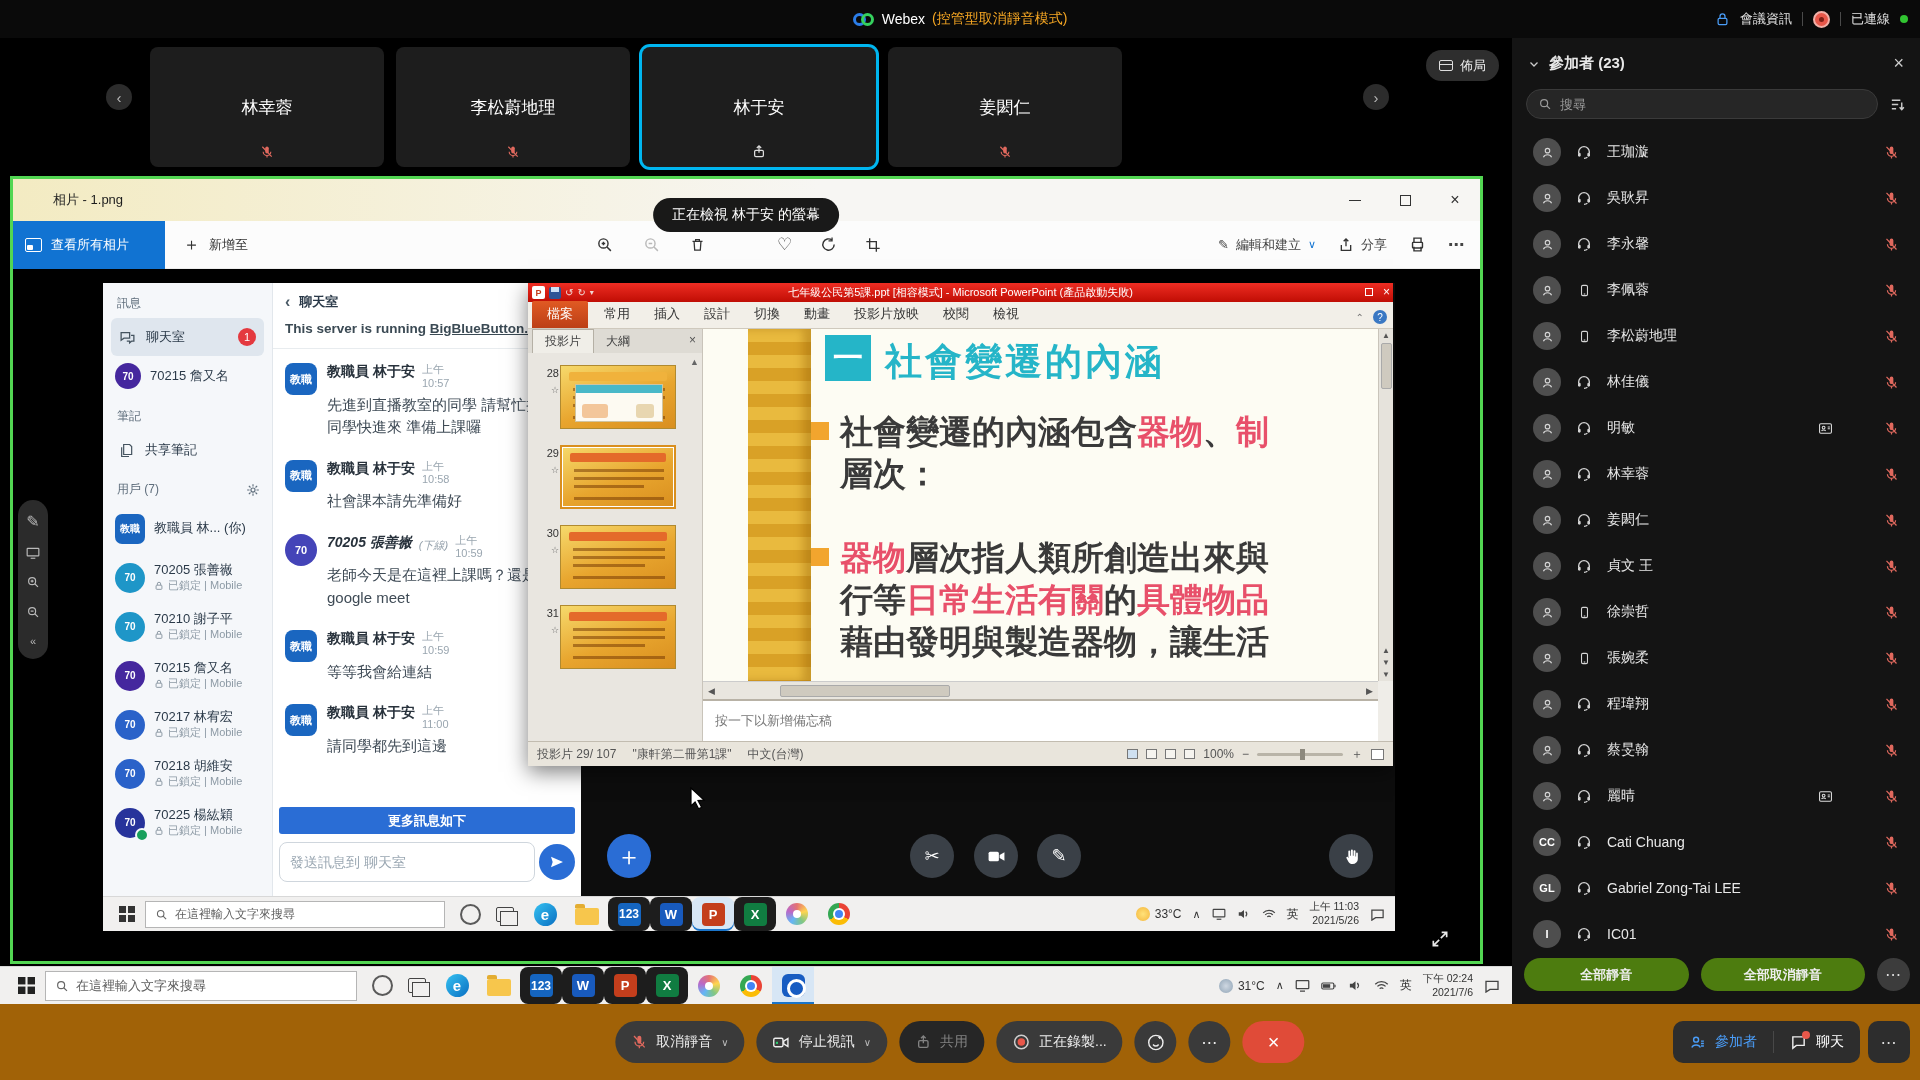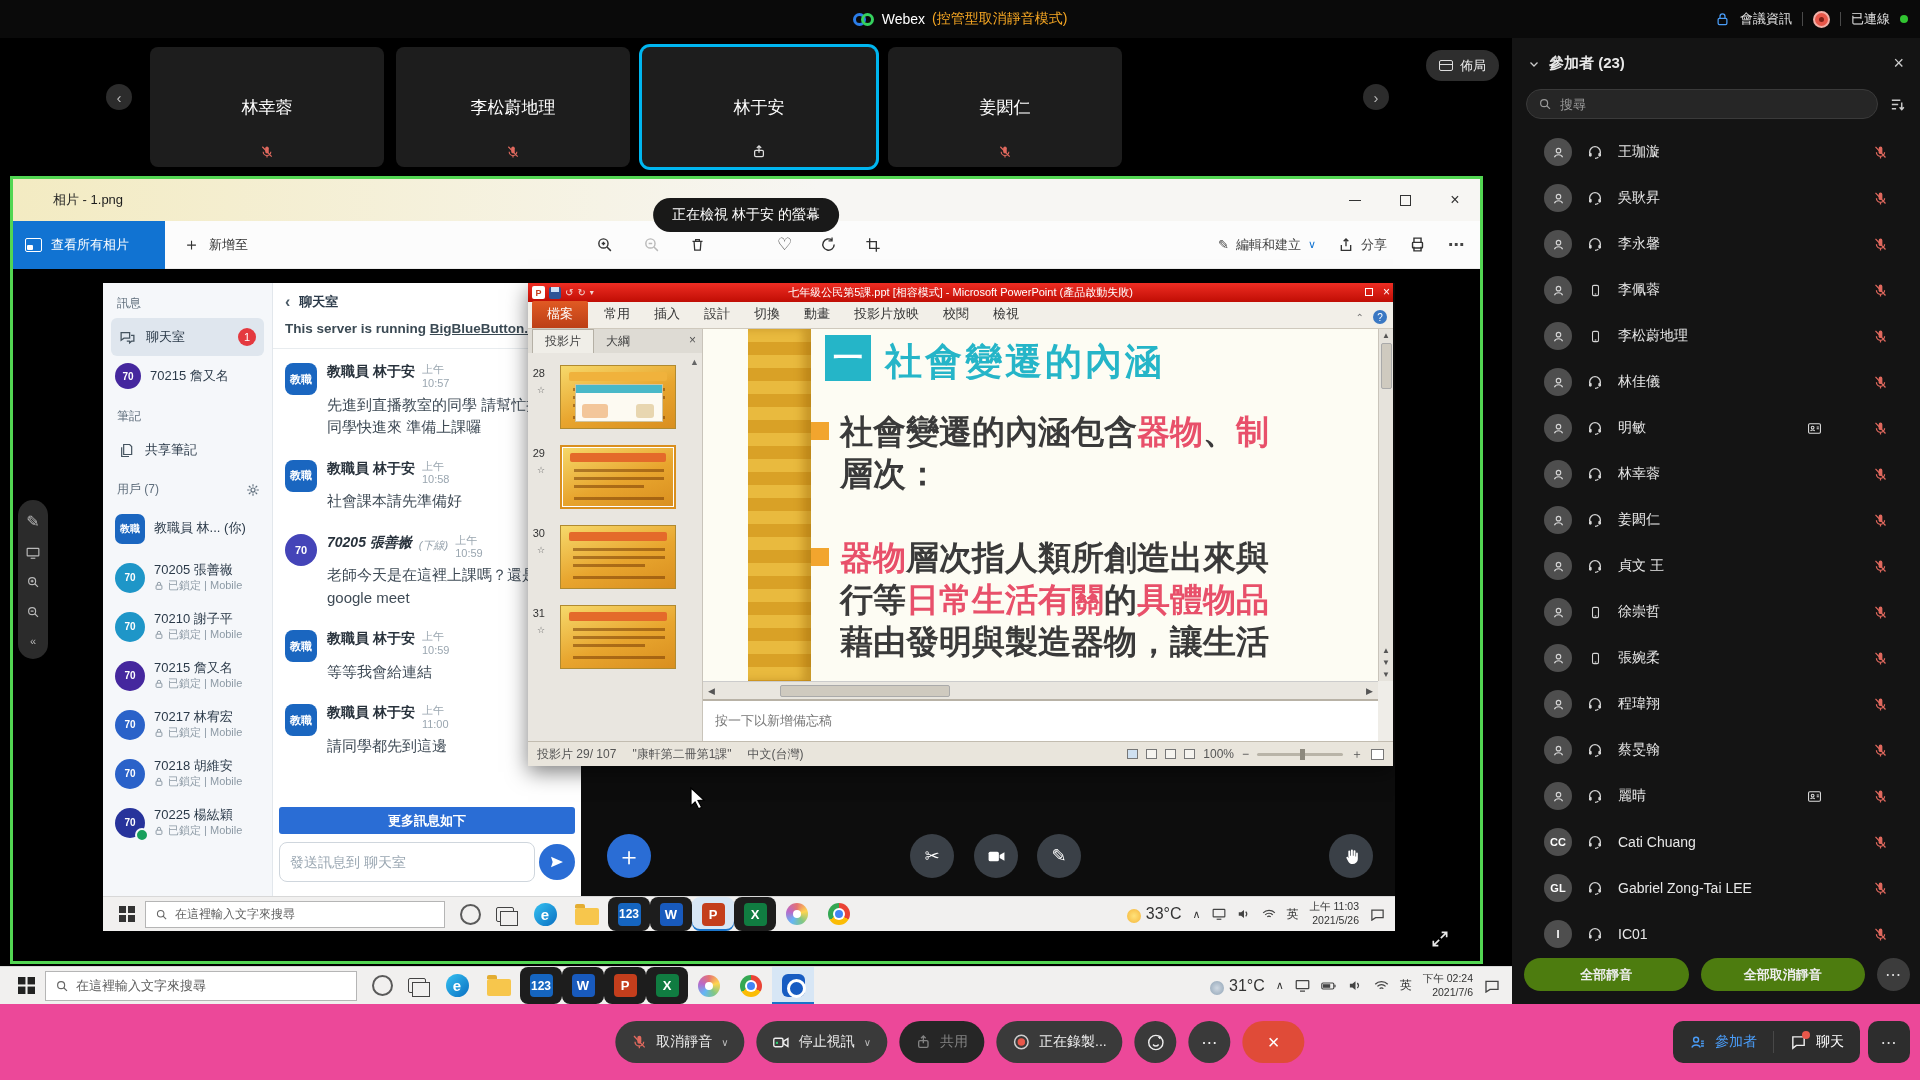--- a/index.html
+++ b/index.html
@@ -116,21 +116,21 @@
 .tab-right{position:absolute;right:6px;bottom:4px;display:flex;gap:9px;align-items:center}
 .help-q{width:14px;height:14px;border-radius:50%;background:#3a78c3;color:#fff;font-size:10px;display:flex;align-items:center;justify-content:center}
 .min-rib{color:#777;font-size:10px}
 .ppt-pane{position:absolute;left:0;top:46px;width:175px;bottom:25px;background:#e9e6e0;border-right:1px solid #c9c4ba}
 .pane-tabs{height:24px;display:flex;font-size:12px;color:#444;background:#dedbd4;align-items:flex-end;padding-left:4px;position:relative}
 .pane-tab{padding:3px 12px}
 .pane-tab.on{background:#f0eee8;border:1px solid #b5b0a5;border-bottom:none}
 .pane-x{position:absolute;right:6px;top:4px;color:#555;font-size:12px}
 .pane-up{position:absolute;right:3px;top:28px;color:#666;font-size:9px}
 .thumb-row{position:relative;margin:12px 6px 16px 0;display:flex}
-.thumb-num{width:32px;text-align:right;font-size:11px;color:#333;padding-right:15px;line-height:1.6}
+.thumb-num{width:32px;text-align:right;font-size:11px;color:#333;padding-right:1px;line-height:1.6}
 .thumb-num .star{font-size:9px;color:#666;display:block}
 .thumb{width:116px;height:64px;background:linear-gradient(160deg,#f6d96b,#e8a52e 55%,#d98f1f);border:1px solid #b08a30;position:relative;overflow:hidden}
 .thumb-row.sel .thumb{border:2px solid #d98f1f;box-shadow:0 0 0 1px #fff inset}
 .thumb .tband{position:absolute;left:8px;right:8px;top:6px;height:9px;background:#e46a2a;border-radius:2px}
 .thumb .tl{position:absolute;left:12px;right:10px;height:3px;background:rgba(110,50,0,.5)}
 .thumb.cartoon .tband{background:#f0b23c}
 .thumb .wbox{display:none}
 .thumb.cartoon .wbox{display:block;position:absolute;left:14px;right:12px;top:18px;bottom:6px;background:#fdfaf2;border:1px solid #d0c4a0}
 .thumb.cartoon .whead{position:absolute;left:0;right:0;top:0;height:8px;background:#49b8c8}
 .thumb.cartoon .fig{position:absolute;left:6px;bottom:3px;width:26px;height:14px;background:#f3c69a;border-radius:3px}
@@ -186,56 +186,56 @@
 .ic-paint:before{content:"";position:absolute;left:7px;top:7px;width:8px;height:8px;border-radius:50%;background:#fff}
 .app.paint .ic-paint{display:block}
 .ic-chrome{width:22px;height:22px;border-radius:50%;background:conic-gradient(#ea4335 0 33%,#fbbc05 33% 66%,#34a853 66% 100%);position:relative}
 .ic-chrome:before{content:"";position:absolute;left:5px;top:5px;width:12px;height:12px;border-radius:50%;background:#fff}
 .ic-chrome:after{content:"";position:absolute;left:7px;top:7px;width:8px;height:8px;border-radius:50%;background:#4285f4}
 .app.chrome .ic-chrome{display:block}
 .ic-wx{width:23px;height:23px;border-radius:6px;background:#175cc2;position:relative}
 .ic-wx:before{content:"";position:absolute;left:5px;top:5px;width:13px;height:13px;border-radius:50%;border:3px solid #fff}
 .app.wx .ic-wx{display:block}
 .tray{margin-left:auto;display:flex;align-items:center;gap:11px;padding-right:4px;color:#333}
-.temp{display:flex;gap:5px;font-size:16px;align-items:flex-end;white-space:nowrap}
+.temp{display:flex;gap:5px;font-size:12px;align-items:flex-start;white-space:nowrap}
 .sun{width:14px;height:14px;border-radius:50%;background:radial-gradient(#ffe27a,#f5b63c)}
 .sun.dim{background:radial-gradient(#cfd8e2,#8fa3b5)}
 .caret{font-size:11px;color:#333}
 .lang{font-size:12px}
 .clock{font-size:10.5px;line-height:1.3;text-align:right;white-space:nowrap}
 .tico{color:#444}
 
 .anno{position:absolute;left:18px;top:500px;width:30px;padding:12px 0;background:#2b2b2b;border-radius:15px;display:flex;flex-direction:column;gap:16px;align-items:center;color:#b9b9b9;z-index:40}
 .view-tip{position:absolute;left:746px;top:198px;transform:translateX(-50%);background:rgba(8,8,8,.93);color:#fff;font-size:14px;padding:8px 19px;border-radius:18px;white-space:nowrap;z-index:50}
 .cursor{position:absolute;left:689px;top:787px;z-index:60}
 
 .panel{position:absolute;left:1512px;top:38px;width:408px;height:966px;background:#141414;color:#e8e8e8}
 .p-head{display:flex;align-items:center;gap:9px;padding:15px 16px 9px;font-size:15px;font-weight:bold}
 .p-close{margin-left:auto;color:#ccc;font-size:18px;font-weight:normal}
 .p-search-row{display:flex;align-items:center;gap:11px;padding:6px 14px 10px}
 .p-search{flex:1;height:30px;background:#262626;border:1px solid #3a3a3a;border-radius:15px;display:flex;align-items:center;gap:8px;padding:0 11px;color:#9a9a9a;font-size:13px}
 .p-search input{flex:1;background:transparent;border:none;outline:none;color:#ddd;font-size:13px}
 .p-search input::placeholder{color:#9a9a9a}
-.p-row{display:flex;align-items:center;gap:14px;height:46px;padding:0 32px}
+.p-row{display:flex;align-items:center;gap:14px;height:46px;padding:0 21px}
 .p-av{width:28px;height:28px;border-radius:50%;background:#4e4e4e;display:flex;align-items:center;justify-content:center;font-size:11px;font-weight:bold;color:#fff;flex:none}
 .p-ini{display:none}
 .p-row.has-ini .p-ini{display:block}
 .p-dev{width:18px;display:flex;justify-content:center;color:#d5d5d5;flex:none}
 .i-mobile{display:none}
 .p-row.m .i-mobile{display:block}
 .p-name{font-size:14px;white-space:nowrap}
 .p-card{margin-left:auto;margin-right:36px;display:none;color:#ddd}
 .p-row.has-card .p-card{display:block}
 .p-mic{margin-left:auto;color:#e0695e;flex:none}
 .p-row.has-card .p-mic{margin-left:0}
 .p-bottom{position:absolute;bottom:13px;left:12px;right:10px;display:flex;gap:12px;align-items:center}
 .pill-btn{height:33px;border-radius:17px;background:#4d7c0f;color:#eee;font-size:13px;font-weight:bold;display:flex;align-items:center;justify-content:center;flex:1}
 .p-more{width:33px;height:33px;border-radius:50%;background:#3c3c3c;flex:none;display:flex;align-items:center;justify-content:center;color:#ddd;letter-spacing:1px}
 
-.cbar{position:absolute;left:0;top:1004px;width:1920px;height:76px;background:#ec4899}
+.cbar{position:absolute;left:0;top:1004px;width:1920px;height:76px;background:#a16207}
 .c-center{position:absolute;left:50%;top:50%;transform:translate(-50%,-50%);display:flex;gap:12px;align-items:center}
 .c-pill{height:42px;border-radius:21px;background:#3a3a3a;color:#ececec;font-size:14px;display:flex;align-items:center;gap:9px;padding:0 16px;white-space:nowrap}
 .c-pill .chev{font-size:10px;color:#bbb}
 .c-pill.dim{background:#262626;color:#828282}
 .c-round{width:42px;height:42px;border-radius:50%;background:#3a3a3a;display:flex;align-items:center;justify-content:center;color:#ececec}
 .c-x{width:62px;height:42px;border-radius:21px;background:#e04b38;color:#fff;display:flex;align-items:center;justify-content:center;font-size:20px}
 .c-right{position:absolute;right:10px;top:50%;transform:translateY(-50%);display:flex;gap:8px;align-items:center}
 .seg{display:flex;background:#2d2d2d;border-radius:10px;height:42px;align-items:center}
 .seg-btn{display:flex;gap:9px;align-items:center;padding:12px 16px;font-size:14px;height:100%}
 .seg-div{width:1px;height:22px;background:#484848}

